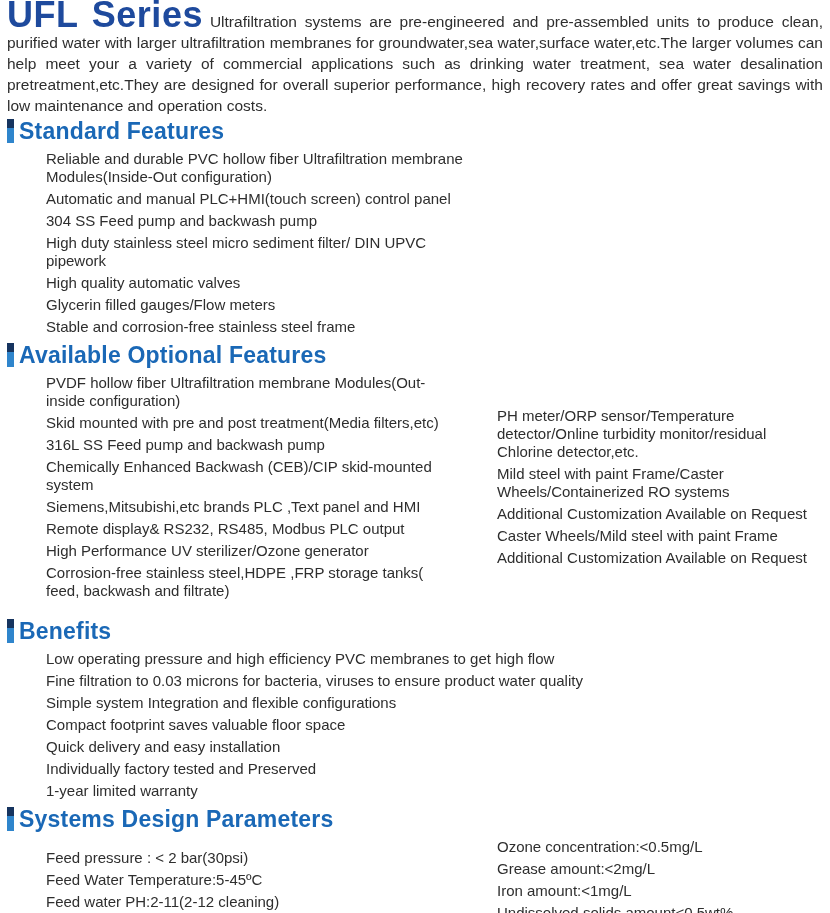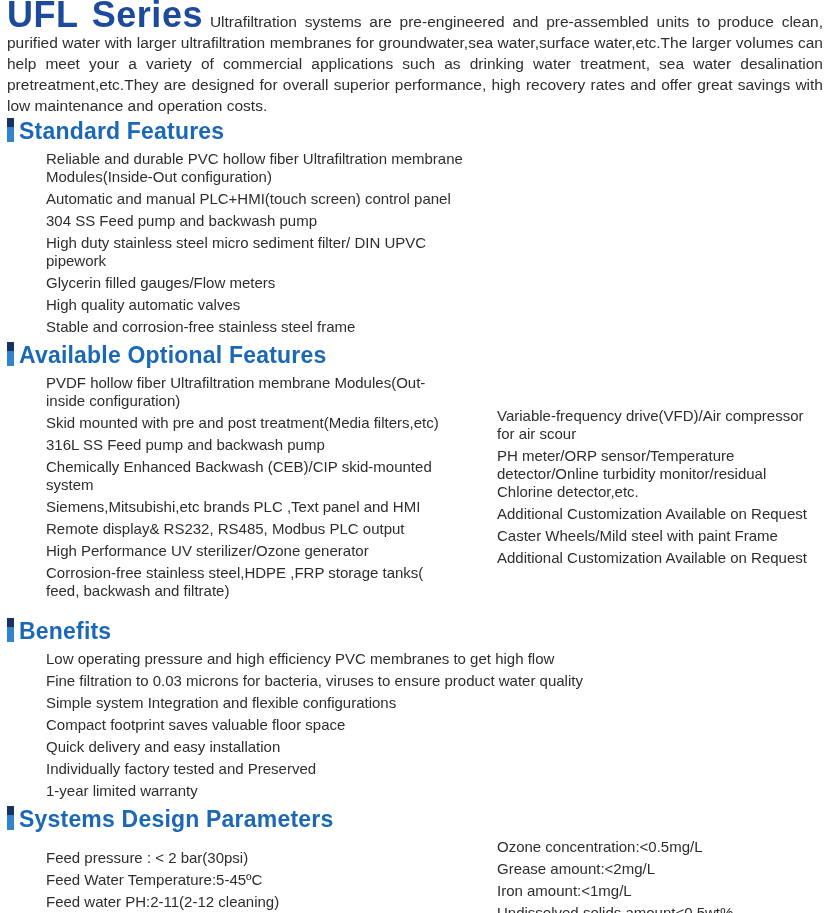--- a/index.html
+++ b/index.html
@@ -10,21 +10,21 @@
     background:#ffffff;
     font-family:"Liberation Sans",sans-serif;
     color:#2e2e2e;
   }
   .intro{margin:0;text-align:justify;font-size:15.5px;line-height:21px;color:#2e2e2e;}
   .intro .big-title{
     font-size:36px;font-weight:bold;color:#1e4a9d;
     margin-right:7px;letter-spacing:.5px;white-space:nowrap;
   }
   h2{
-    display:flex;align-items:flex-start;gap:5px;
+    display:flex;align-items:center;gap:5px;
     font-size:23px;font-weight:bold;color:#1a68b6;
     margin:2px 0 6px 0;line-height:26px;letter-spacing:.2px;
   }
   .bar{
     width:7px;height:24px;flex:none;
     background:linear-gradient(180deg,#16345f 0%,#16345f 36%,#2f85cc 36%,#2f85cc 100%);
   }
   ul.list{margin:0;padding:0;list-style:none;}
   .item{font-size:15px;line-height:18px;margin-bottom:4px;color:#2e2e2e;margin-left:39px;}
   .std-list{max-width:470px;}
@@ -52,22 +52,22 @@
   <h2>
     <span class="bar"></span>
     <span>Standard Features</span>
   </h2>
   <ul class="list std-list">
 
   <li class="item">Reliable and durable PVC hollow fiber Ultrafiltration membrane Modules(Inside-Out configuration)</li>
       <li class="item">Automatic and manual PLC+HMI(touch screen) control panel</li>
       <li class="item">304 SS Feed pump and backwash pump</li>
       <li class="item">High duty stainless steel micro sediment filter/ DIN UPVC pipework</li>
+      <li class="item">High quality automatic valves</li>
       <li class="item">Glycerin filled gauges/Flow meters</li>
-      <li class="item">High quality automatic valves</li>
       <li class="item">Stable and corrosion-free stainless steel frame</li>
     </ul>
 
   <h2>
     <span class="bar"></span>
     <span>Available Optional Features</span>
   </h2>
   <div class="cols pad-bottom">
     <ul class="list leftcol">
 
@@ -76,22 +76,22 @@
         <li class="item">316L SS Feed pump and backwash pump</li>
         <li class="item">Chemically Enhanced Backwash (CEB)/CIP skid-mounted system</li>
         <li class="item">Siemens,Mitsubishi,etc brands PLC ,Text panel and HMI</li>
         <li class="item">Remote display&amp; RS232, RS485, Modbus PLC output</li>
         <li class="item">High Performance UV sterilizer/Ozone generator</li>
         <li class="item">Corrosion-free stainless steel,HDPE ,FRP storage tanks( feed, backwash and filtrate)</li>
       </ul>
     <div class="vdivider"></div>
     <ul class="list rightcol">
 
-    <li class="item">Variable-frequency drive(VFD)/Air compressor for air scour</li>
         <li class="item">PH meter/ORP sensor/Temperature detector/Online turbidity monitor/residual Chlorine detector,etc.</li>
+        <li class="item">Mild steel with paint Frame/Caster Wheels/Containerized RO systems</li>
         <li class="item">Additional Customization Available on Request</li>
         <li class="item">Caster Wheels/Mild steel with paint Frame</li>
         <li class="item">Additional Customization Available on Request</li>
       </ul>
   </div>
 
   <h2>
     <span class="bar"></span>
     <span>Benefits</span>
   </h2>

